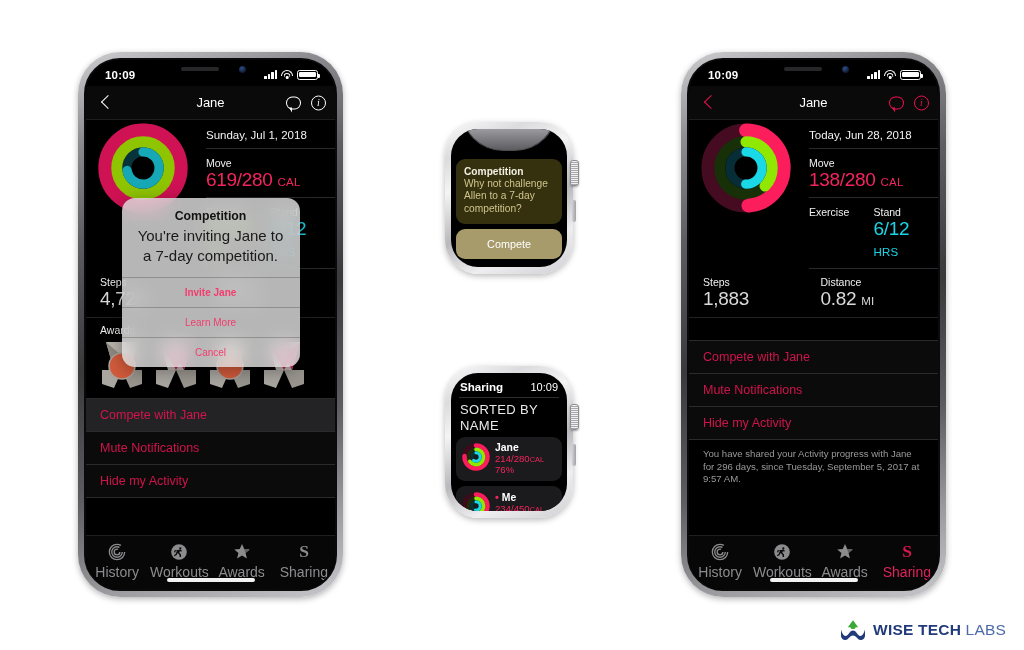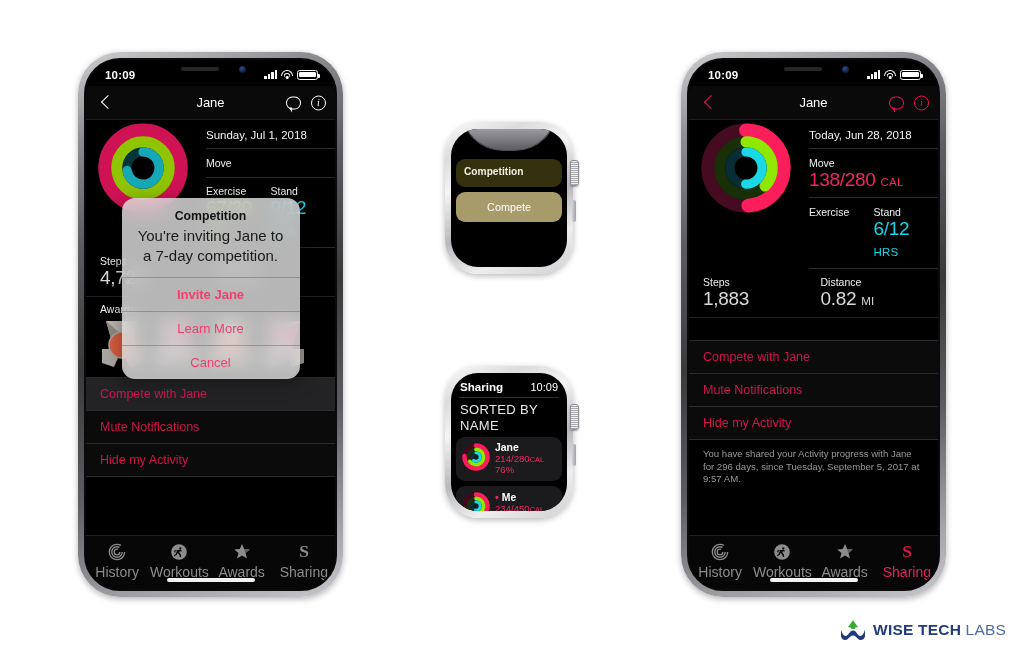--- a/index.html
+++ b/index.html
@@ -154,21 +154,21 @@
     position:absolute; left: 50%; transform: translateX(-50%);
     top: 138px; width: 178px; border-radius: 13px; overflow:hidden;
     background: rgba(227,227,227,.80);
     backdrop-filter: blur(9px); -webkit-backdrop-filter: blur(9px);
     z-index: 40; box-shadow: 0 4px 18px rgba(0,0,0,.35);
     text-align:center;
   }
   .alert-head { padding: 11px 14px 12px; }
   .alert-title { font-size: 12.3px; font-weight: bold; color:#121212; margin-bottom:3px; }
   .alert-msg { font-size: 15px; color:#1a1a1a; line-height:1.3; }
-  .alert-btn { padding: 9px 6px; font-size: 13px; color:#f33d6e;
+  .alert-btn { padding: 9px 6px; font-size: 10px; color:#f33d6e;
     border-top:.5px solid rgba(90,90,90,.42); cursor:pointer; }
   .alert-btn.bold { font-weight: bold; }
 
   
   .watch { position:absolute; }
   .watch-body {
     position:relative; width: 128px; height: 152px; border-radius: 34px;
     background: linear-gradient(155deg,#fbfbfc 0%,#dcdcde 18%,#f4f4f5 34%,#b9b9bd 58%,#eeeef0 78%,#cfcfd3 100%);
     padding: 7px 6px;
     box-shadow: 0 2px 6px rgba(0,0,0,.28);
@@ -286,20 +286,21 @@
               <circle cx="50" cy="50" r="41" fill="none" stroke="#cf1254" stroke-width="15" stroke-linecap="round" stroke-dasharray="257.6 257.6" stroke-dashoffset="0" transform="rotate(-90 50 50)"></circle>
               <circle cx="50" cy="50" r="28.5" fill="none" stroke="#8fc400" stroke-width="12" stroke-linecap="round" stroke-dasharray="179 179" stroke-dashoffset="0" transform="rotate(-90 50 50)"></circle>
               <circle cx="50" cy="50" r="17.5" fill="none" stroke="#17a8b8" stroke-width="10" stroke-linecap="round" stroke-dasharray="79.2 110" stroke-dashoffset="0" transform="rotate(-90 50 50)"></circle>
             </svg>
           </div>
 
           <div class="stats">
             <div class="stat-row indent">
               <div class="stat-cell">
                 <div class="stat-label">Move</div>
+                <div class="stat-val c-move"><span>619/280</span> <span class="unit">CAL</span></div>
               </div>
             </div>
             <div class="hr"></div>
 
             <div class="stat-row indent">
               <div class="stat-cell half">
                 <div class="stat-label">Exercise</div>
                 <div class="stat-val c-ex"><span>67/30</span> <span class="unit">MIN</span></div>
               </div>
               <div class="stat-cell half">
@@ -555,20 +556,21 @@
 
   <div class="watch" style="left:445px; top:122px;">
     <div class="watch-body">
       <div class="crown"></div>
       <div class="sidebtn"></div>
       <div class="watch-screen">
         <div class="w-strapvisual"></div>
         <div style="height:26px"></div>
         <div class="w-card">
           <div class="w-card-title">Competition</div>
+          <div class="w-card-msg">Why not challenge Allen to a 7-day competition?</div>
         </div>
         <div class="w-button">Compete</div>
       </div>
     </div>
   </div>
 
   <div class="watch" style="left:445px; top:366px;">
     <div class="watch-body">
       <div class="crown"></div>
       <div class="sidebtn"></div>

